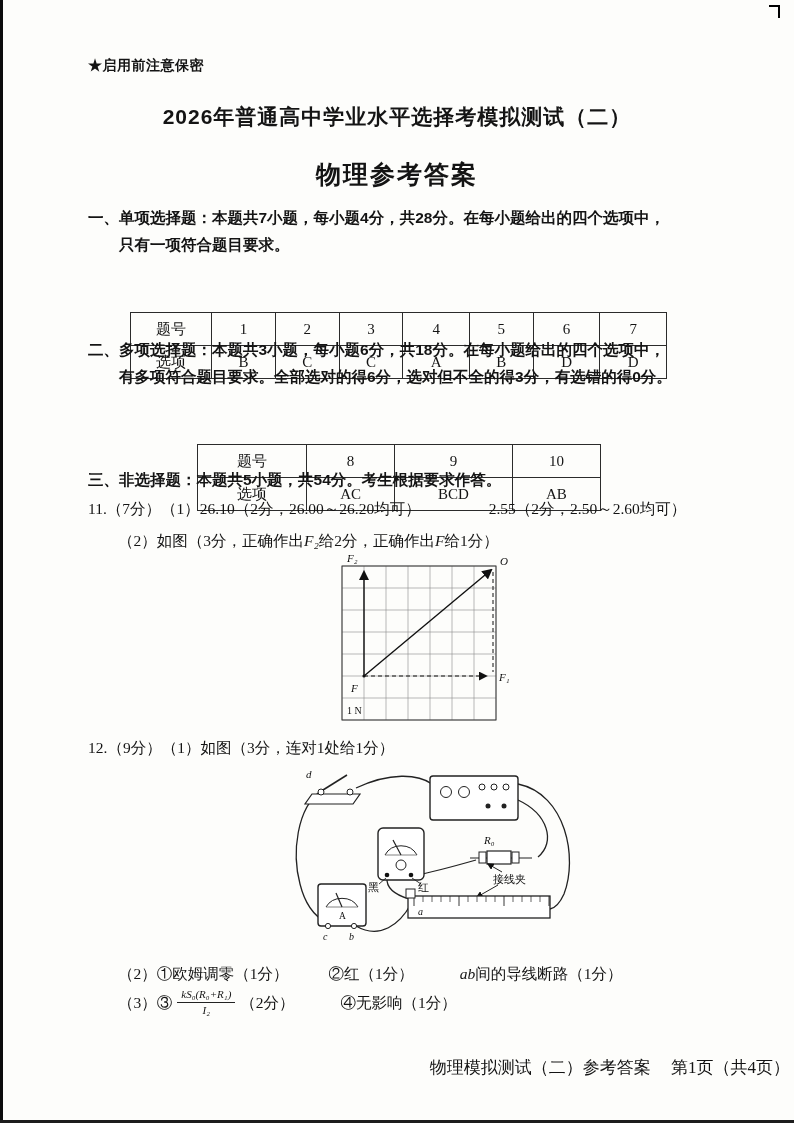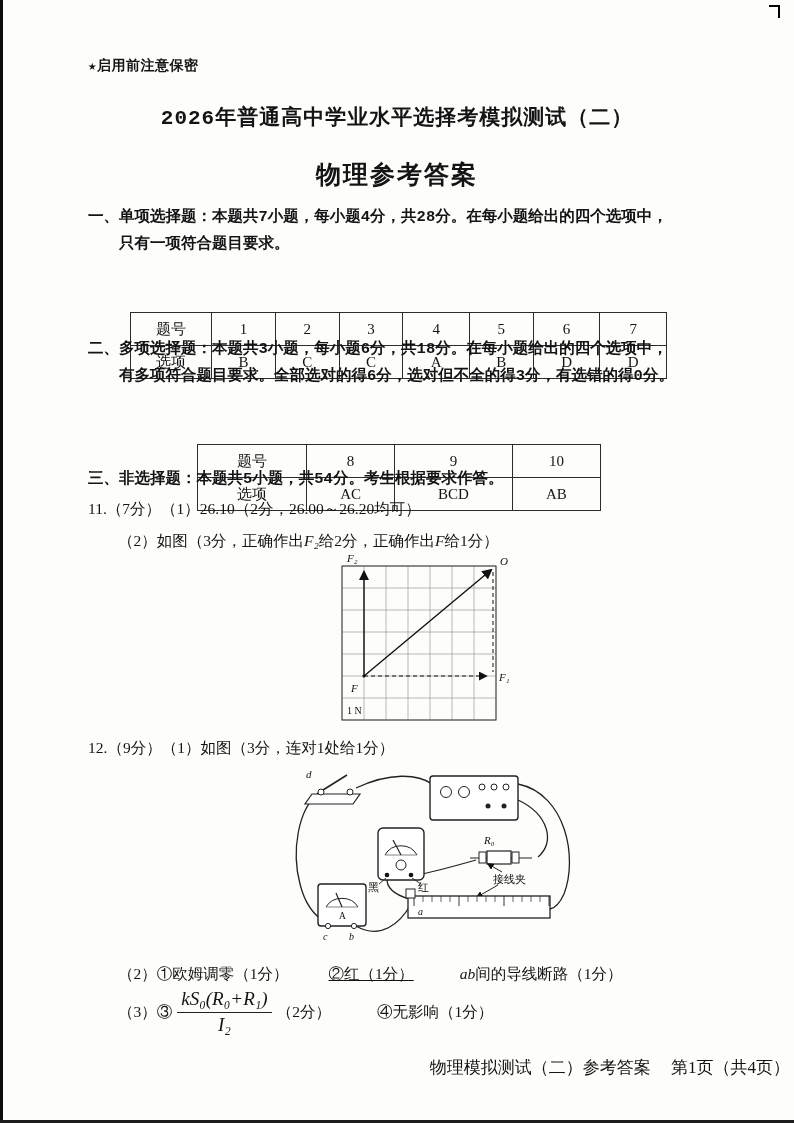--- a/index.html
+++ b/index.html
@@ -1,38 +1,38 @@
 <!DOCTYPE html>
 <html><head>
 <meta charset="utf-8">
 <style>
   html,body{margin:0;padding:0;background:#ffffff;}
   .page{position:relative;width:794px;height:1123px;background:#fdfdfb;overflow:hidden;
         font-family:"Liberation Serif","DejaVu Serif",serif;color:#141414;}
-  .hei{font-family:Liberation Mono, monospace;font-weight:bold;}
+  .hei{font-family:Liberation Sans, sans-serif;font-weight:bold;}
   .notice{position:absolute;top:57px;left:88px;font-size:14px;letter-spacing:.5px;}
   .title{position:absolute;top:103px;left:0;width:100%;text-align:center;font-size:21px;letter-spacing:1px;}
   .subtitle{position:absolute;top:148px;left:0;width:100%;text-align:center;font-size:25px;letter-spacing:2px;margin-top:10px;}
   .sec{position:absolute;left:88px;width:624px;font-size:15.5px;line-height:27px;}
   #sec1{top:204px;} #sec2{top:336px;} #sec3{top:466px;}
   .sec .l2{padding-left:31px;}
   table.ans{position:absolute;border-collapse:collapse;font-size:15px;text-align:center;background:#fdfdfb;margin-top:46px;}
   table.ans td{border:1px solid #2b2b2b;height:32px;vertical-align:middle;padding:0 4px;}
   #t1{top:266px;left:130px;width:537px;} #t1 td.lab{width:72px;}
   #t2{top:398px;left:197px;width:404px;} #t2 td.lab{width:100px;}
   .qline{position:absolute;font-size:15.5px;line-height:24px;white-space:nowrap;}
   #q11l1{top:497px;left:88px;display:flex;gap:68px;}
   #q11l2{top:529px;left:118px;}
   #q12l1{top:736px;left:88px;}
   #q12l2{top:962px;left:118px;display:flex;}
-  #q12l2 .p2{margin-left:40px;text-decoration:underline;} #q12l2 .p3{margin-left:46px;}
+  #q12l2 .p2{margin-left:40px;} #q12l2 .p3{margin-left:46px;}
   #q12l3{top:988px;left:118px;display:flex;align-items:center;}
   #q12l3 .gap{display:inline-block;width:46px;}
   .var{font-style:italic;}
-  .frac{display:inline-flex;flex-direction:column;align-items:center;margin:0 5px;font-size:19px;line-height:1.2;}
+  .frac{display:inline-flex;flex-direction:column;align-items:center;margin:0 5px;font-size:11px;line-height:1.2;}
   .frac .num{border-bottom:1.2px solid #222;padding:0 4px 1px;}
   .frac .den{padding-top:1px;}
   .fig{position:absolute;}
   #fig1{top:552px;left:322px;} #fig2{top:766px;left:290px;}
   svg text{font-family:"Liberation Serif","DejaVu Serif",serif;font-size:11px;fill:#111;}
   svg text.it{font-style:italic;}
   svg text.cjk{font-size:11px;}
   .footer{position:absolute;top:1056px;left:4px;width:100%;text-align:right;font-size:17px;}
   .footer span{margin:0 8px;}
   .edge-left{position:absolute;left:0;top:0;width:3px;height:1123px;background:#0c0c0c;}
@@ -101,20 +101,21 @@
       <td>BCD</td>
       <td>AB</td>
     </tr>
   </tbody>
     </table>
 
   <div id="sec3" class="sec hei">三、非选择题：本题共5小题，共54分。考生根据要求作答。</div>
 
   <div id="q11l1" class="qline">
     <span>11.（7分）（1）26.10（2分，26.00～26.20均可）</span>
+    <span>2.55（2分，2.50～2.60均可）</span>
   </div>
 
   <div id="q11l2" class="qline">
     <span>（2）如图（3分，正确作出</span><span class="var">F₂</span><span>给2分，正确作出</span><span class="var">F</span><span>给1分）</span>
   </div>
 
   <div id="fig1" class="fig">
     <svg width="202" height="182" viewBox="0 0 202 182">
       <defs>
         <marker id="ah" viewBox="0 0 10 10" refX="8" refY="5" markerWidth="7.5" markerHeight="7.5" orient="auto">

